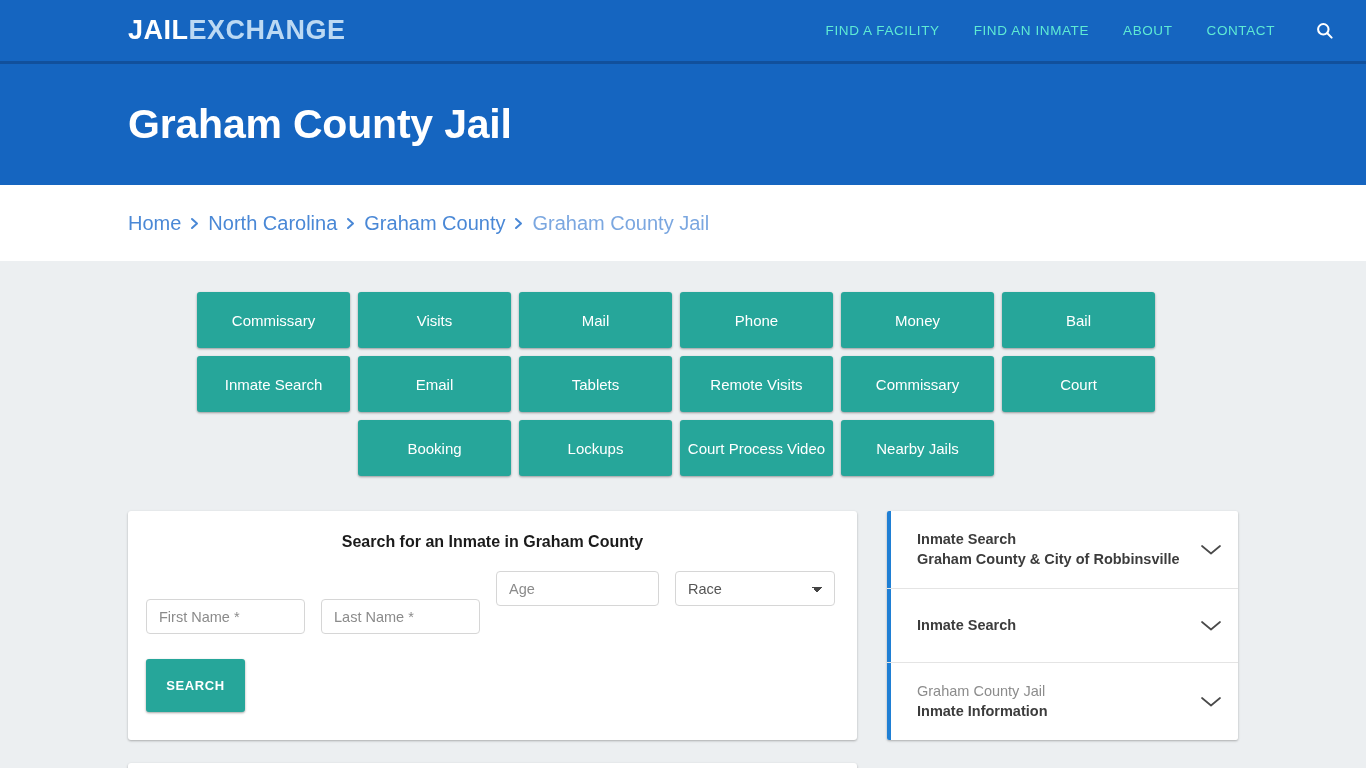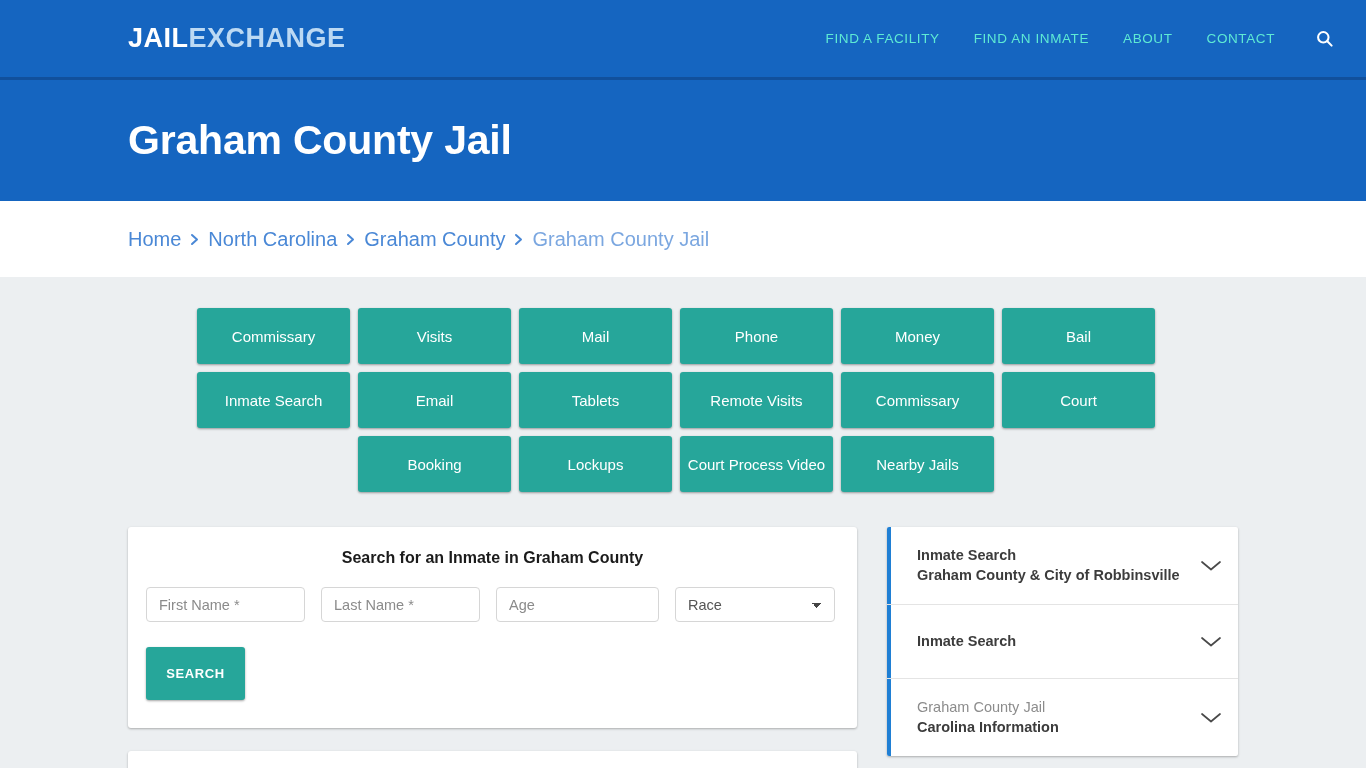--- a/index.html
+++ b/index.html
@@ -8,21 +8,21 @@
     width: 1366px;
     height: 768px;
     overflow: hidden;
     background: #eceff1;
     font-family: "Liberation Sans", sans-serif;
     -webkit-font-smoothing: antialiased;
   }
 
   
   .site-header {
-    height: 80px;
+    height: 64px;
     background: #1565c0;
     border-bottom: 3px solid #11509c;
     display: flex;
     align-items: center;
     padding: 0 32px 0 128px;
   }
   .logo {
     font-size: 27px;
     font-weight: bold;
     letter-spacing: 0.5px;
@@ -163,21 +163,21 @@
     border: 1px solid #d6d6d6;
     border-radius: 4px;
     padding: 0 12px;
     font-family: "Liberation Sans", sans-serif;
     font-size: 14.5px;
     color: #555;
     background: #ffffff;
     outline: none;
   }
   .field::placeholder { color: #8b8b8b; }
-  .field-first, .field-last { width: 159px; }
+  .field-first, .field-last { width: 159px; margin-top: 28px; }
   .field-age { width: 163px; }
   .field-race {
     width: 160px;
     appearance: none;
     background-image:
       linear-gradient(45deg, transparent 50%, #444 50%),
       linear-gradient(135deg, #444 50%, transparent 50%);
     background-position:
       calc(100% - 17px) 15px,
       calc(100% - 12px) 15px;
@@ -372,21 +372,21 @@
           <span class="acc-chevron">
             <svg width="22" height="13" viewBox="0 0 22 13" fill="none" stroke="#4a4a4a" stroke-width="1.7" stroke-linecap="round" stroke-linejoin="round">
                 <polyline points="2,3 11,10.5 20,3"></polyline>
               </svg>
           </span>
         </div>
 
         <div class="acc-panel">
           <div class="acc-text">
             <span class="acc-line1 muted">Graham County Jail</span>
-            <span class="acc-line2">Carolina Information</span>
+            <span class="acc-line2">Inmate Information</span>
           </div>
           <span class="acc-chevron">
             <svg width="22" height="13" viewBox="0 0 22 13" fill="none" stroke="#4a4a4a" stroke-width="1.7" stroke-linecap="round" stroke-linejoin="round">
                 <polyline points="2,3 11,10.5 20,3"></polyline>
               </svg>
           </span>
         </div>
 
       </div>
     </aside>

